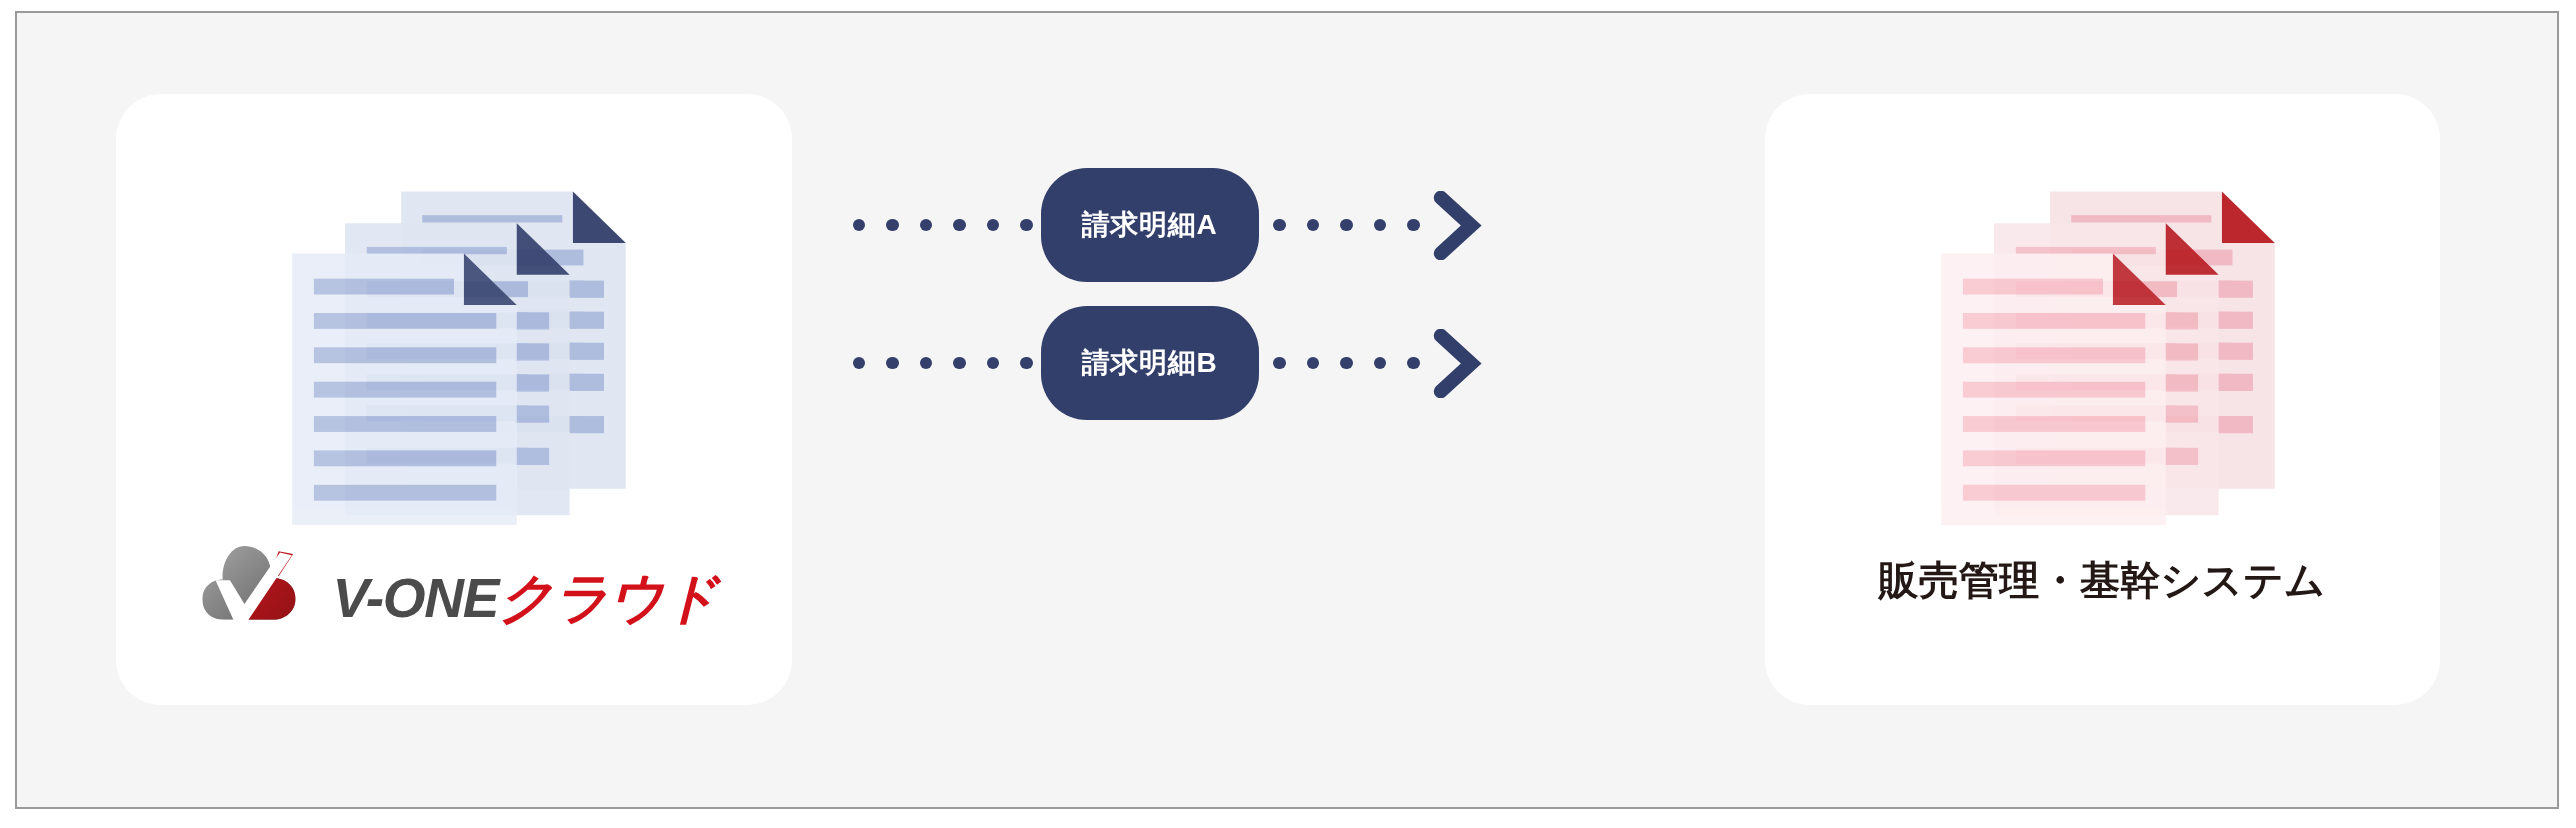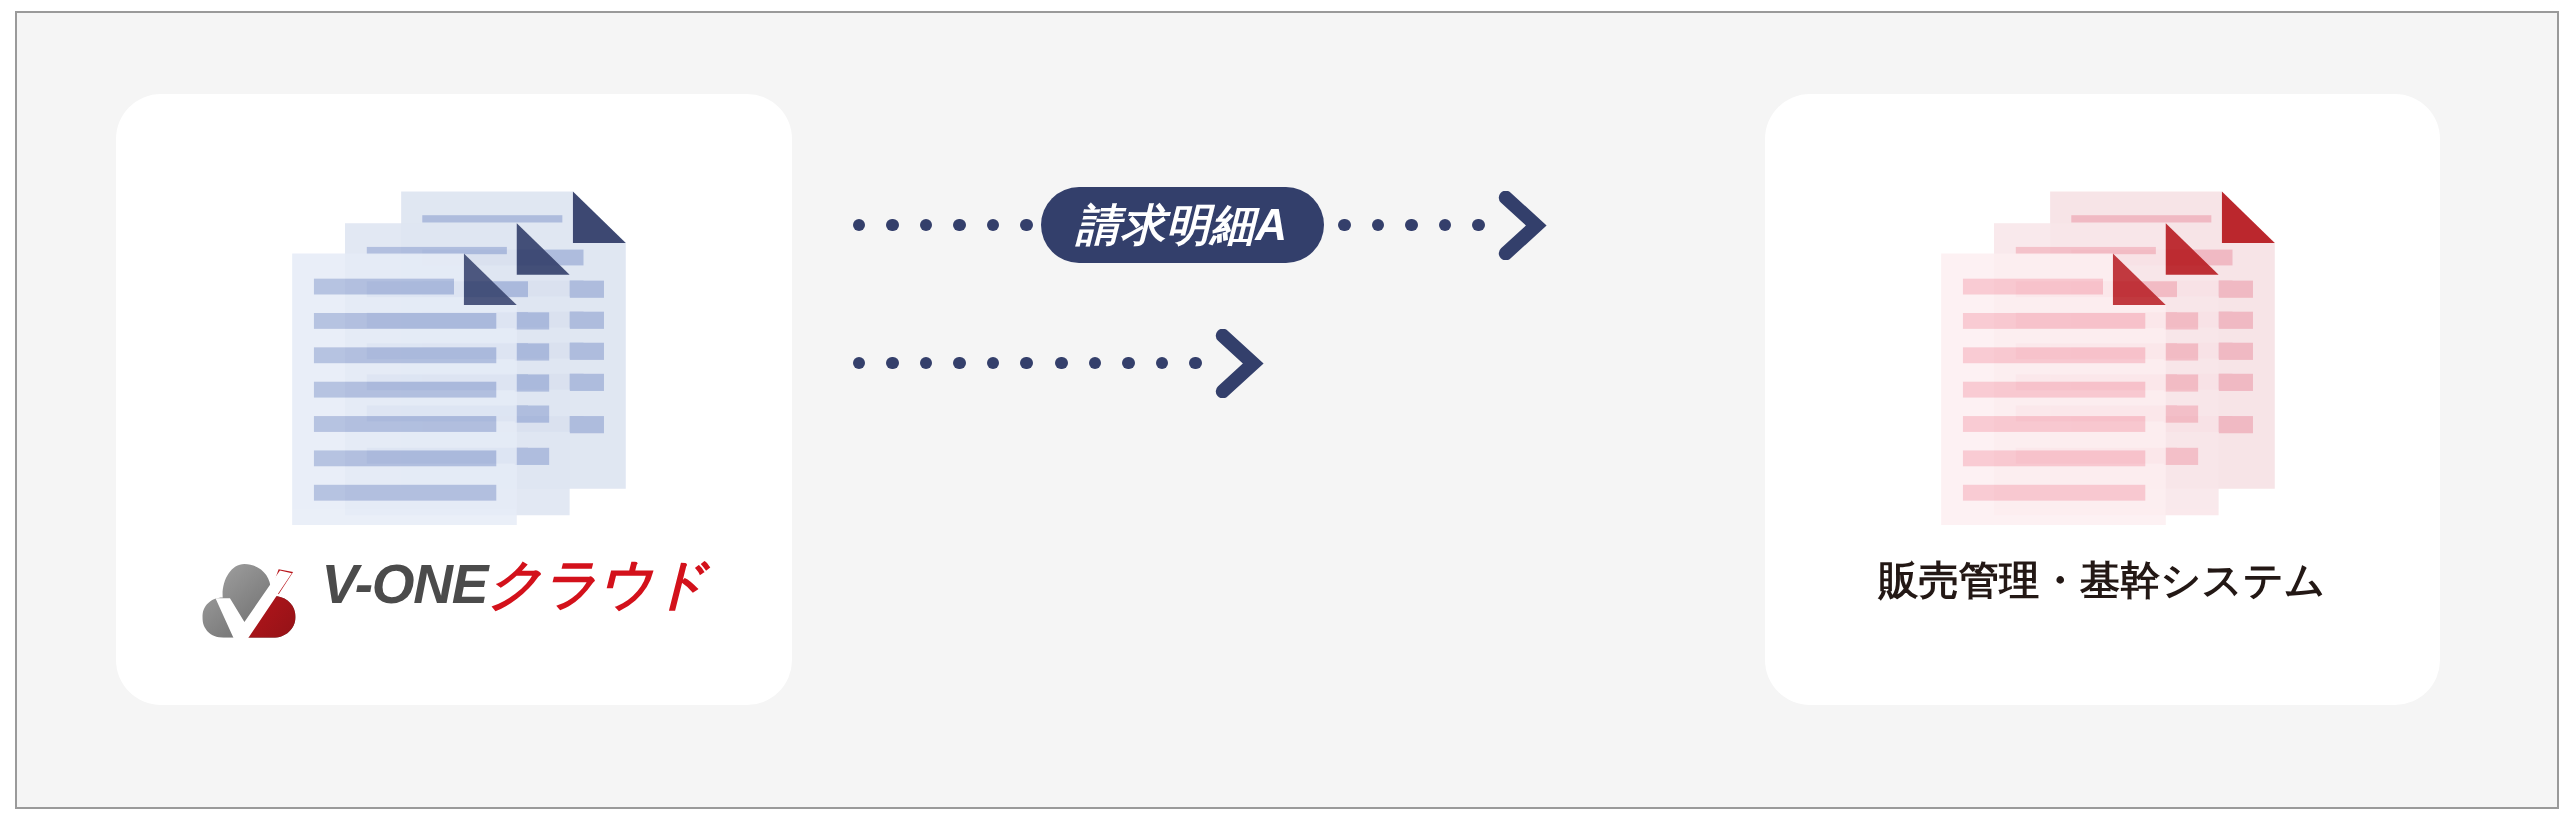--- a/index.html
+++ b/index.html
@@ -59,26 +59,26 @@
   }
   .caption-right {
     top: 462px;
     font-size: 40px;
   }
 
   
   .logo-wrap {
     position: absolute;
     left: 85px;
-    top: 466px;
+    top: 446px;
     width: 522px;
     height: 89px;
     display: flex;
-    align-items: flex-start;
-    gap: 21px;
+    align-items: flex-end;
+    gap: 32px;
   }
   .logo-mark { width: 100px; height: 87px; flex: 0 0 auto; }
   .logo-mark svg { display: block; width: 100px; height: 87px; }
   .logo-text {
     font-size: 55px;
     font-weight: bold;
     font-style: italic;
     letter-spacing: -1.3px;
     white-space: nowrap;
     line-height: 1;
@@ -118,35 +118,34 @@
   .dot {
     width: 12.5px;
     height: 12.5px;
     border-radius: 50%;
     background: #333f६b;
     background: #343f6b;
   }
 
   .pill {
     flex: 0 0 auto;
-    height: 76px;
+    height: 114px;
     min-width: 218px;
     padding: 0 36px;
     border-radius: 46px;
     background: #333f6b;
     color: #ffffff;
     display: flex;
     align-items: center;
     justify-content: center;
-    font-size: 44px;
+    font-size: 28px;
     font-weight: bold;
     letter-spacing: 0.7px;
     white-space: nowrap;
     box-sizing: border-box;
-    font-style: italic;
   }
 
   .chevron { flex: 0 0 auto; width: 52px; height: 69px; }
   .chevron svg { display: block; width: 52px; height: 69px; }
 </style>
 </head>
 <body>
 
 <div class="figure-frame">
 
@@ -264,20 +263,21 @@
 
     <div class="flow-row r2">
       <span class="dots lead">
         <i class="dot"></i>
         <i class="dot"></i>
         <i class="dot"></i>
         <i class="dot"></i>
         <i class="dot"></i>
         <i class="dot"></i>
       </span>
+      <span class="pill">請求明細B</span>
       <span class="dots trail">
         <i class="dot"></i>
         <i class="dot"></i>
         <i class="dot"></i>
         <i class="dot"></i>
         <i class="dot"></i>
       </span>
       <span class="chevron">
         <svg viewBox="0 0 78 104" xmlns="http://www.w3.org/2000/svg">
           <polyline points="16,10 62,52 16,94" fill="none" stroke="#333f6b" stroke-width="21" stroke-linecap="round" stroke-linejoin="miter"></polyline>

